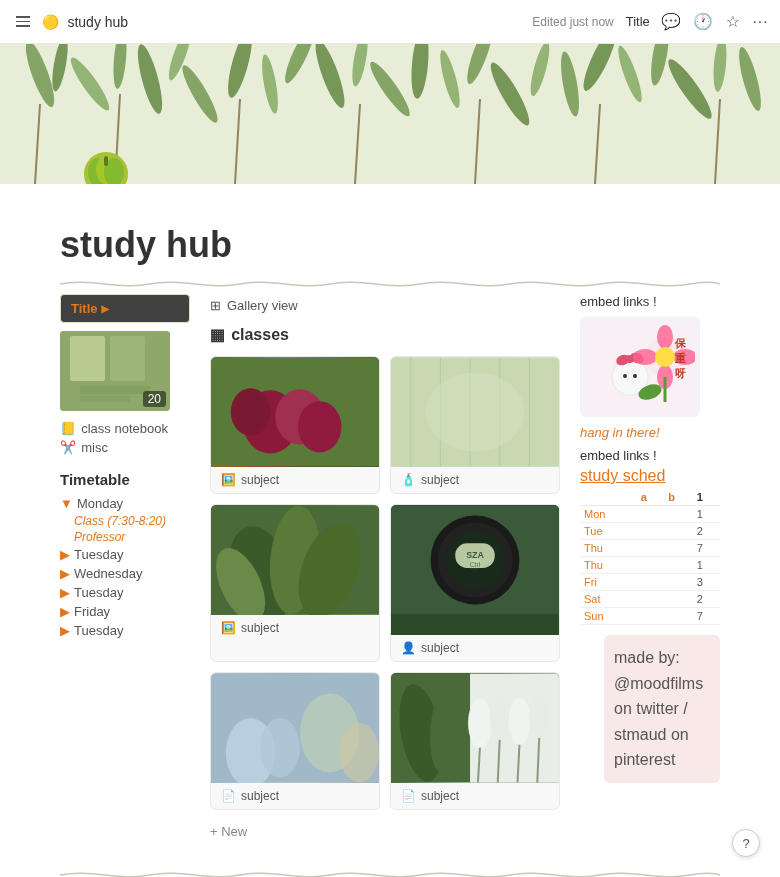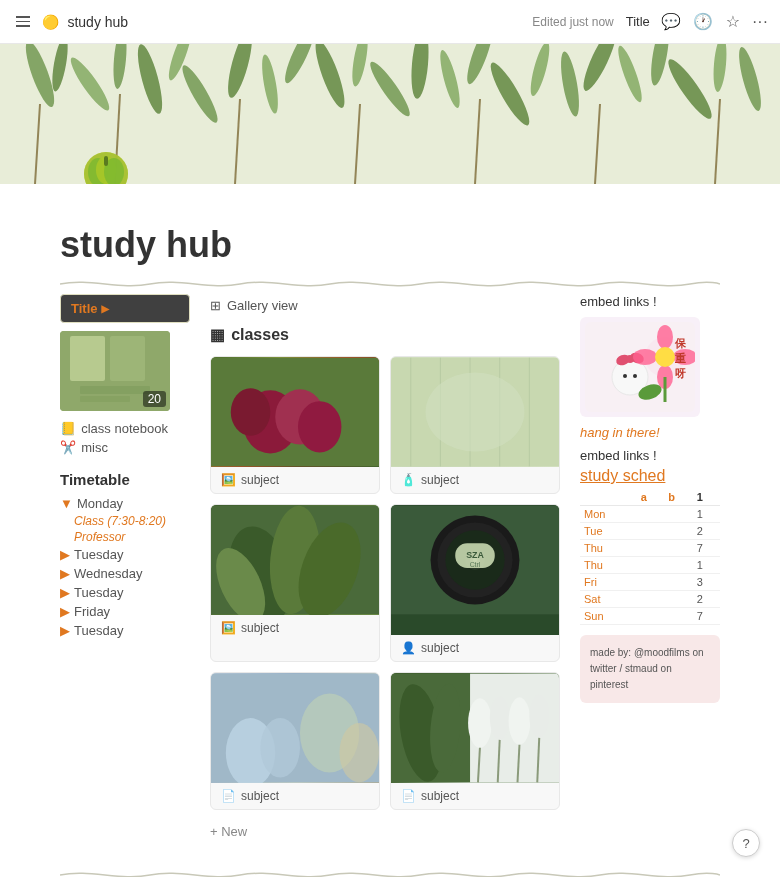--- a/index.html
+++ b/index.html
@@ -54,21 +54,21 @@
     .right-sidebar { width: 140px; flex-shrink: 0; }
     .embed-title { font-size: 13px; color: #333; margin-bottom: 8px; }
     .sticker-box { width: 120px; height: 100px; background: #f8f0f8; border-radius: 6px; display: flex; align-items: center; justify-content: center; margin-bottom: 8px; position: relative; overflow: hidden; }
     .hang-there { font-size: 13px; color: #e07820; font-style: italic; margin-bottom: 8px; }
     .embed-links2 { font-size: 13px; color: #333; margin-bottom: 4px; }
     .study-sched-link { font-size: 16px; color: #e07820; text-decoration: underline; margin-bottom: 4px; cursor: pointer; }
     .schedule-table { width: 100%; border-collapse: collapse; font-size: 11px; margin-bottom: 10px; }
     .schedule-table th { color: #e07820; padding: 2px 4px; text-align: left; border-bottom: 1px solid #e8e8e8; }
     .schedule-table td { padding: 2px 4px; color: #555; border-bottom: 1px solid #f0f0f0; }
     .schedule-table .day-cell { color: #e07820; }
-    .made-by-box { background: #f8e8e8; border-radius: 6px; padding: 10px; font-size: 10px; color: #555; line-height: 1.6; }
+    .made-by-box { background: #f8e8e8; border-radius: 6px; padding: 10px; font-size: 16px; color: #555; line-height: 1.6; margin-left: 24px; }
 
     
     .help-btn { position: fixed; bottom: 20px; right: 20px; width: 28px; height: 28px; border-radius: 50%; border: 1px solid #ccc; background: #fff; display: flex; align-items: center; justify-content: center; font-size: 13px; color: #555; cursor: pointer; box-shadow: 0 1px 4px rgba(0,0,0,0.15); }
 
     
     .hamburger { display: flex; flex-direction: column; gap: 3px; cursor: pointer; padding: 4px; }
     .hamburger span { width: 14px; height: 1.5px; background: #555; display: block; }
 
     
     .banner svg { width: 100%; height: 100%; }

